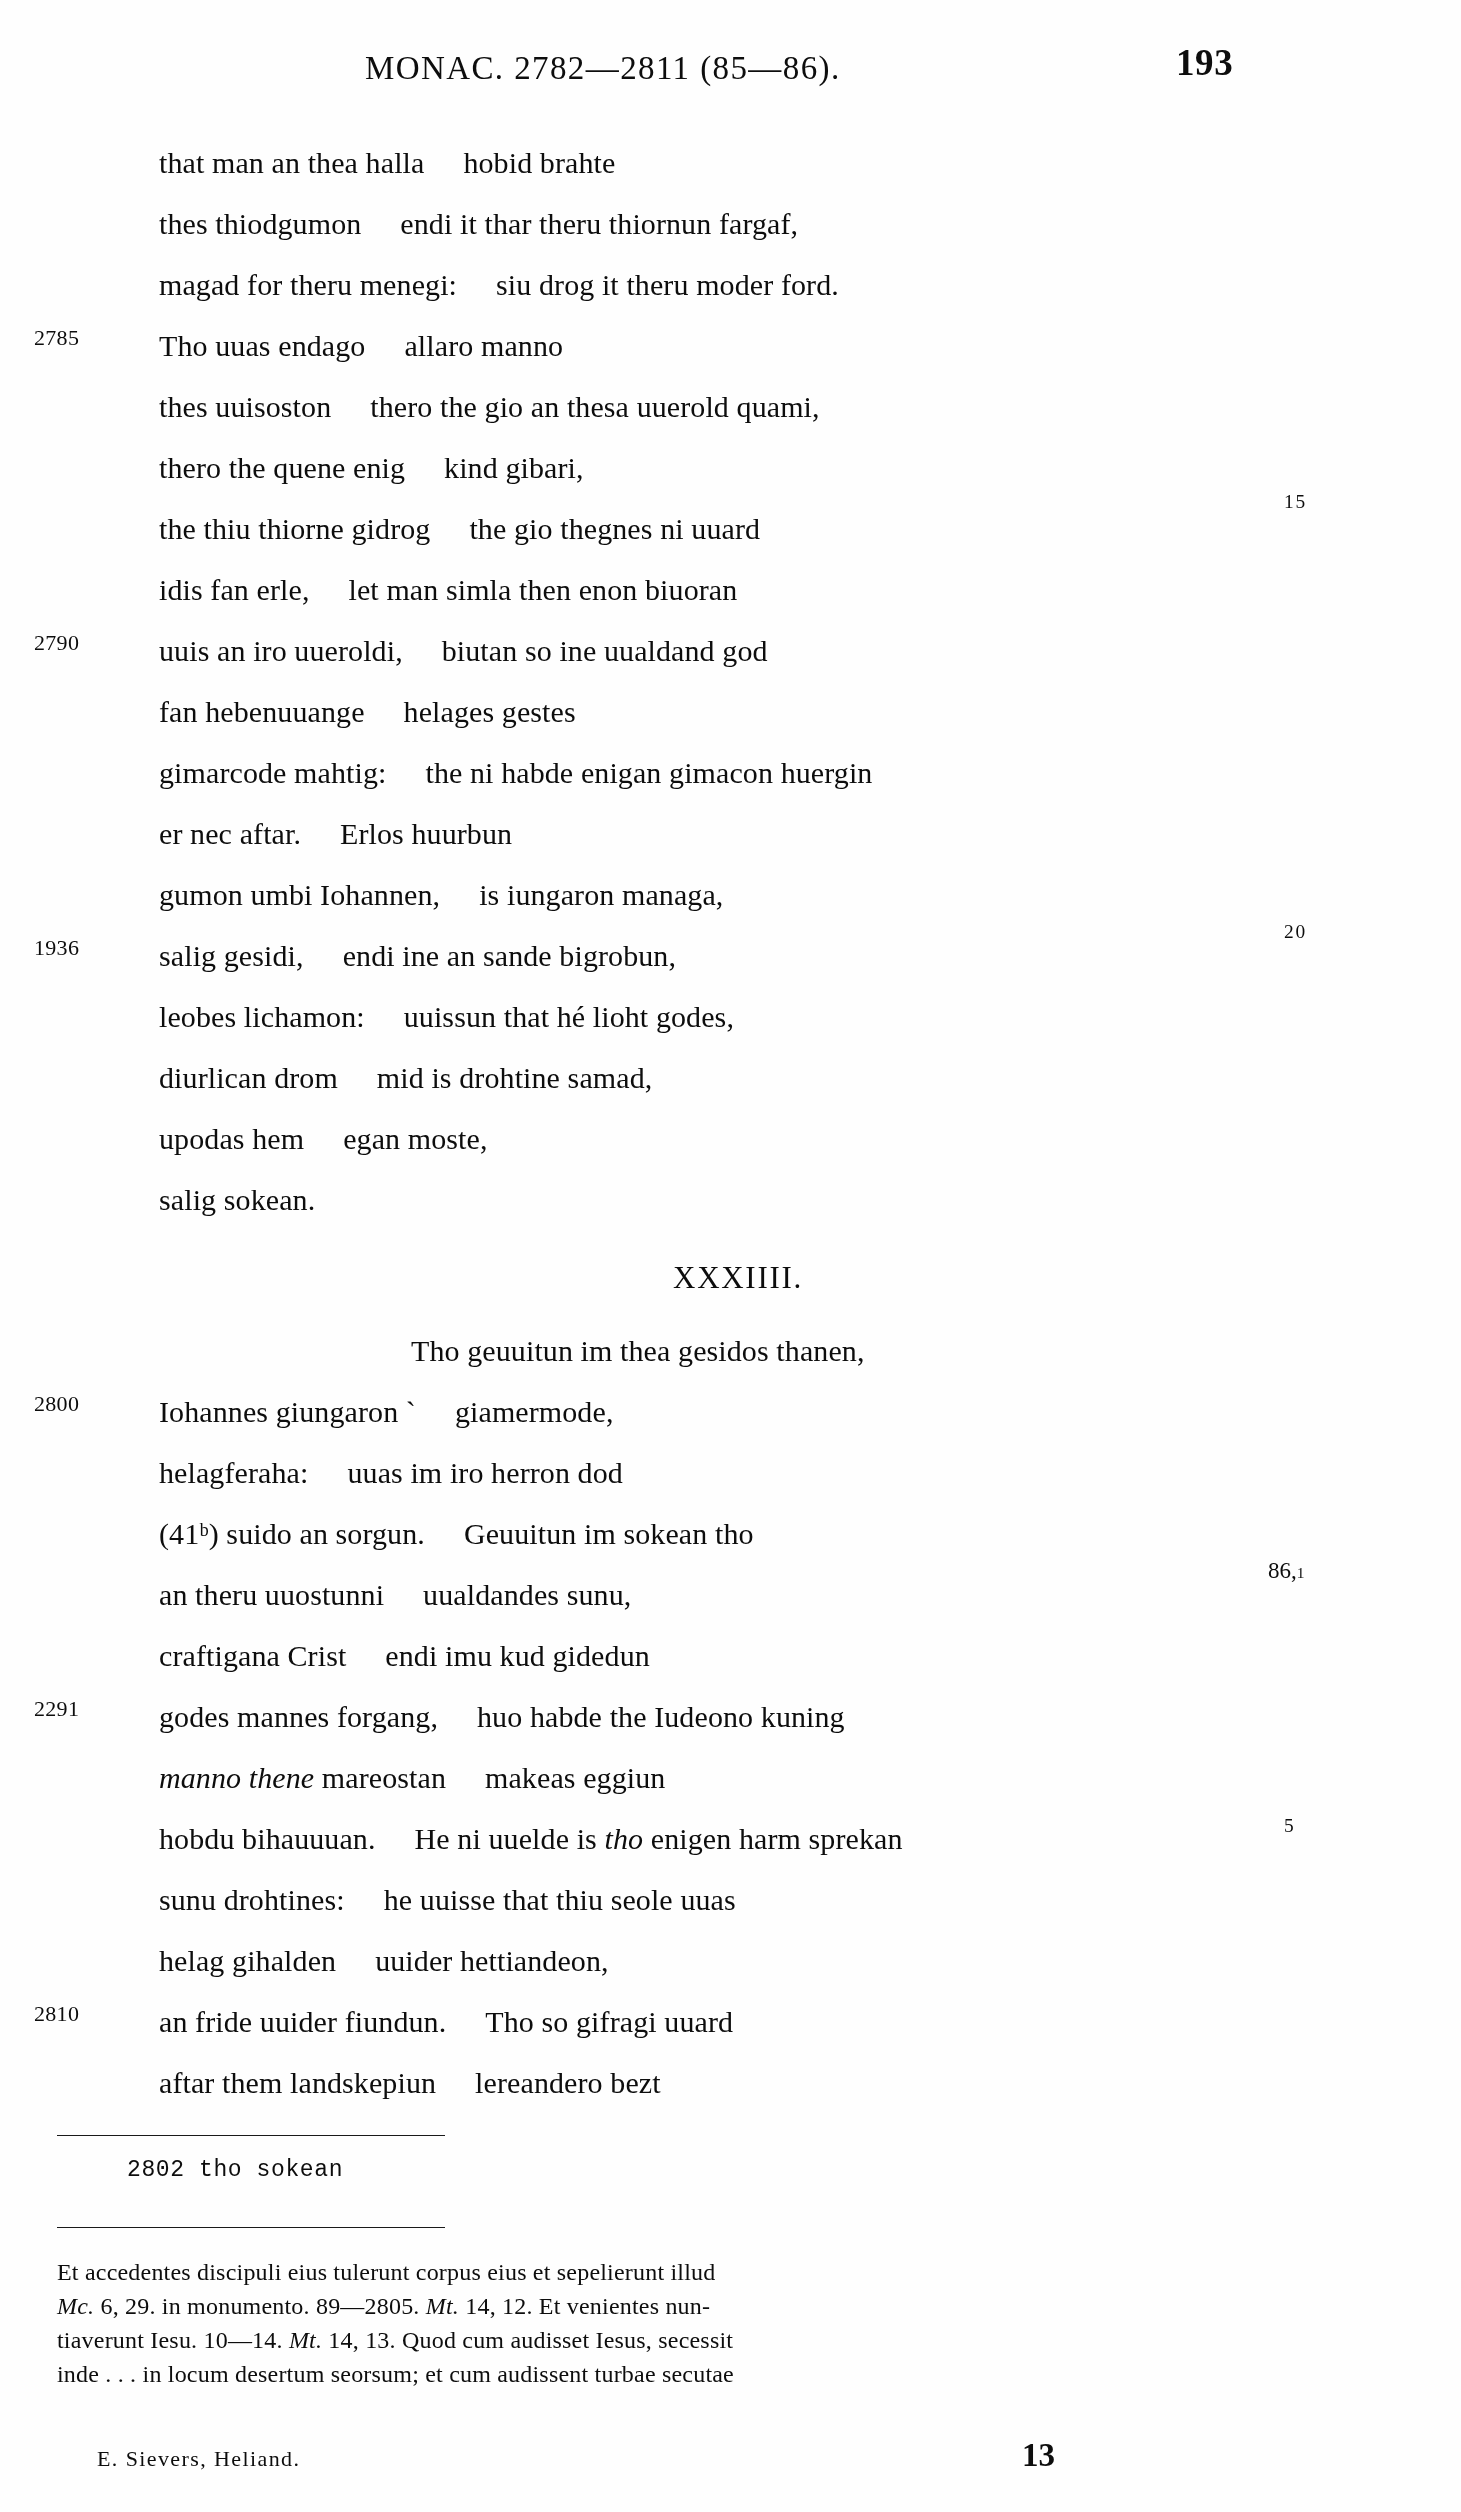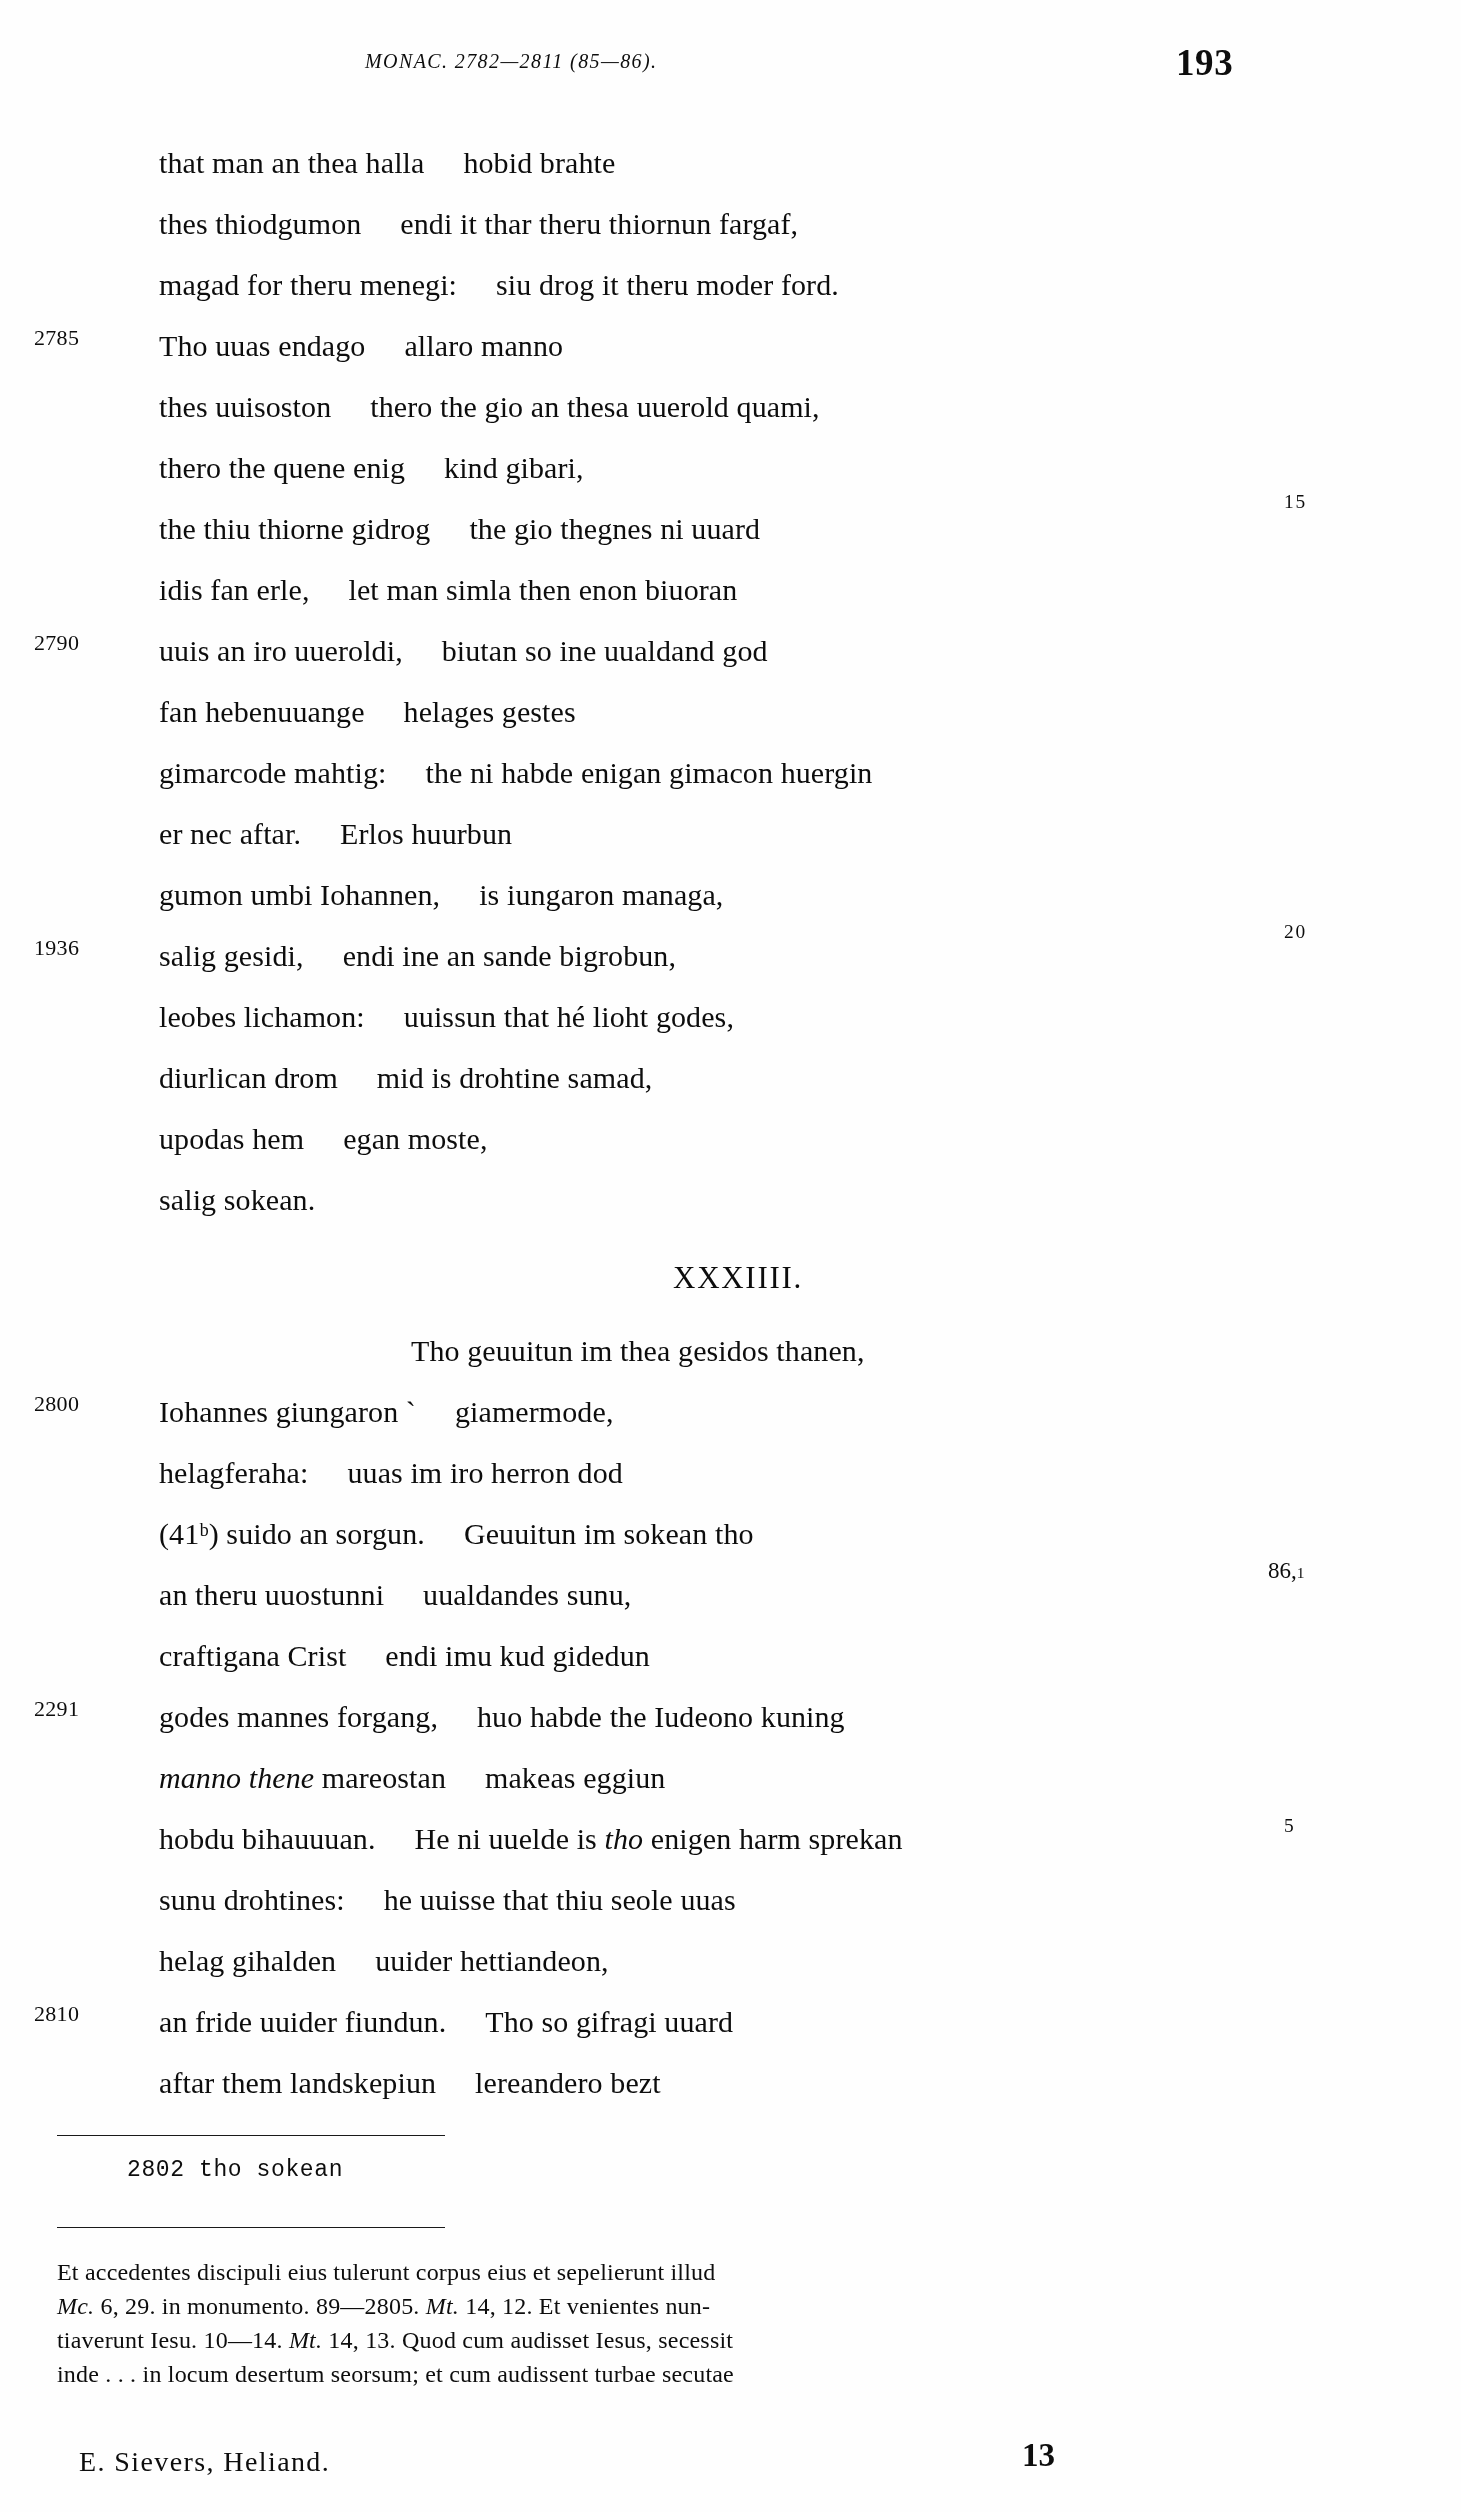--- a/index.html
+++ b/index.html
@@ -18,24 +18,23 @@
   }
 
   
   .runhead {
     position:absolute;
     top:50px; left:0; width:1462px;
     height:41px;
   }
   .runhead-title {
     position:absolute; left:365px; top:0;
-    font-size:20px;
+    font-size:33px;
     letter-spacing:1.4px;
     white-space:nowrap;
-    font-style:italic;
   }
   .runhead-folio {
     position:absolute; left:1176px; top:-9px;
     font-size:37px;
     font-weight:700;
     letter-spacing:0.6px;
   }
 
   
   .verse {
@@ -108,22 +107,22 @@
     left:57px; top:2255px;
     width:1352px;
     font-size:24px;
     line-height:34px;
   }
   .app-line { white-space:nowrap; letter-spacing:0.2px; }
 
   
   .footer-sig {
     position:absolute;
-    left:79px; top:2446px;
-    font-size:28px;
+    left:97px; top:2446px;
+    font-size:22px;
     letter-spacing:1.4px;
     white-space:nowrap;
   }
   .footer-page {
     position:absolute;
     left:1022px; top:2437px;
     font-size:33px;
     font-weight:700;
   }
 </style>

